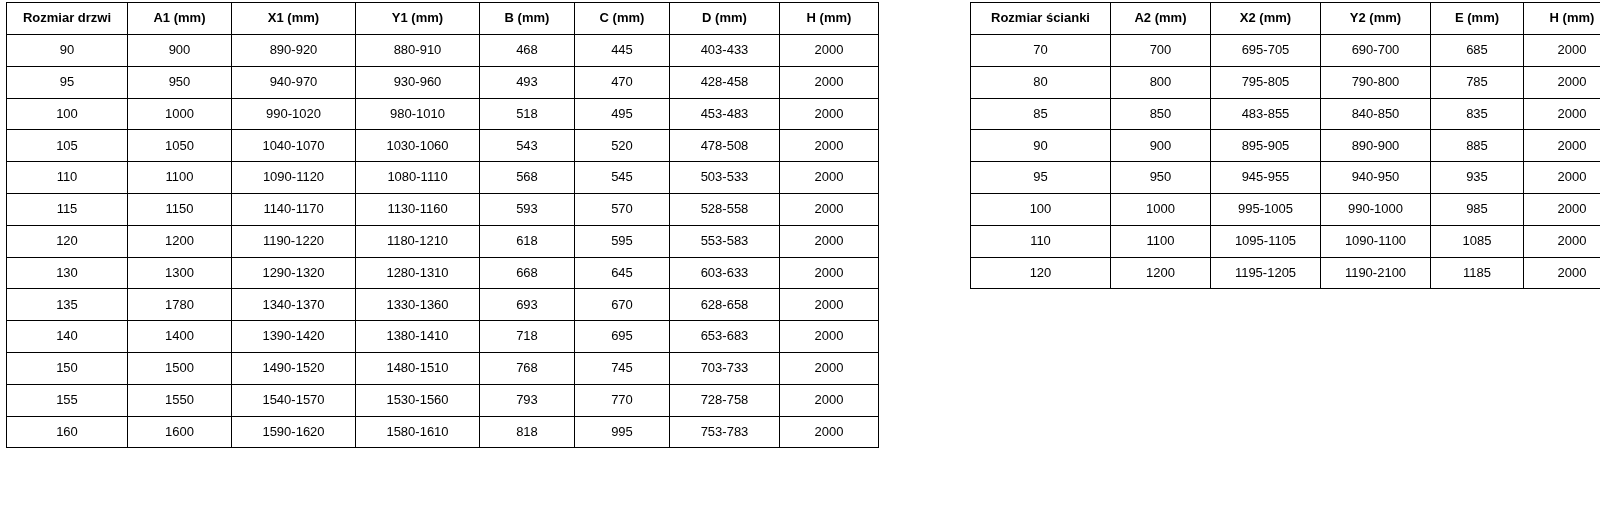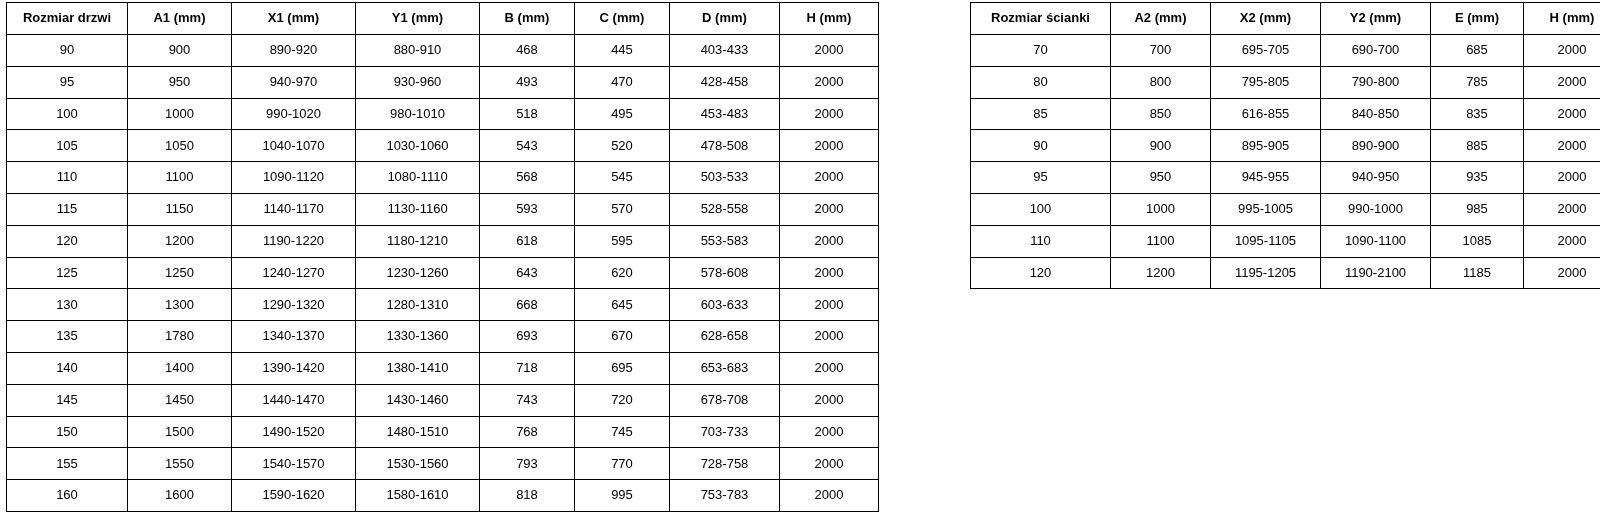--- a/index.html
+++ b/index.html
@@ -163,30 +163,20 @@
             <td>120</td>
             <td>1200</td>
             <td>1190-1220</td>
             <td>1180-1210</td>
             <td>618</td>
             <td>595</td>
             <td>553-583</td>
             <td>2000</td>
           </tr>
           <tr>
-            <td>125</td>
-            <td>1250</td>
-            <td>1240-1270</td>
-            <td>1230-1260</td>
-            <td>643</td>
-            <td>620</td>
-            <td>578-608</td>
-            <td>2000</td>
-          </tr>
-          <tr>
             <td>130</td>
             <td>1300</td>
             <td>1290-1320</td>
             <td>1280-1310</td>
             <td>668</td>
             <td>645</td>
             <td>603-633</td>
             <td>2000</td>
           </tr>
           <tr>
@@ -200,30 +190,20 @@
             <td>2000</td>
           </tr>
           <tr>
             <td>140</td>
             <td>1400</td>
             <td>1390-1420</td>
             <td>1380-1410</td>
             <td>718</td>
             <td>695</td>
             <td>653-683</td>
-            <td>2000</td>
-          </tr>
-          <tr>
-            <td>145</td>
-            <td>1450</td>
-            <td>1440-1470</td>
-            <td>1430-1460</td>
-            <td>743</td>
-            <td>720</td>
-            <td>678-708</td>
             <td>2000</td>
           </tr>
           <tr>
             <td>150</td>
             <td>1500</td>
             <td>1490-1520</td>
             <td>1480-1510</td>
             <td>768</td>
             <td>745</td>
             <td>703-733</td>
@@ -286,21 +266,21 @@
             <td>80</td>
             <td>800</td>
             <td>795-805</td>
             <td>790-800</td>
             <td>785</td>
             <td>2000</td>
           </tr>
           <tr>
             <td>85</td>
             <td>850</td>
-            <td>616-855</td>
+            <td>483-855</td>
             <td>840-850</td>
             <td>835</td>
             <td>2000</td>
           </tr>
           <tr>
             <td>90</td>
             <td>900</td>
             <td>895-905</td>
             <td>890-900</td>
             <td>885</td>

